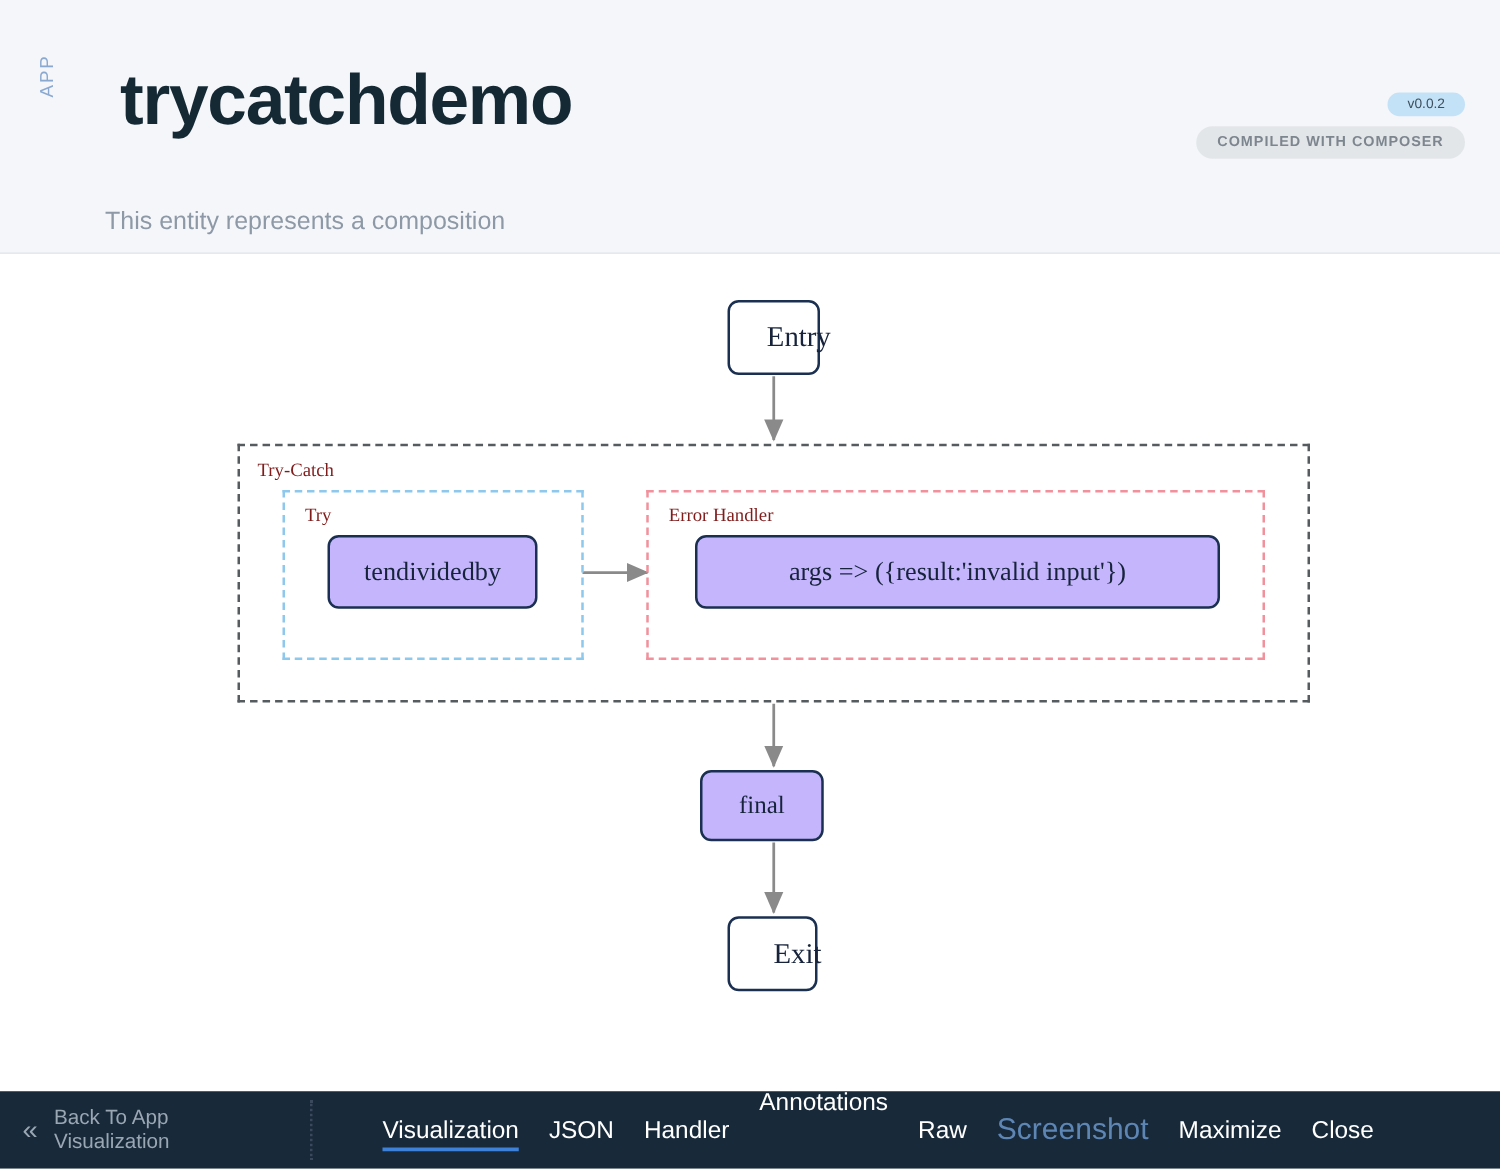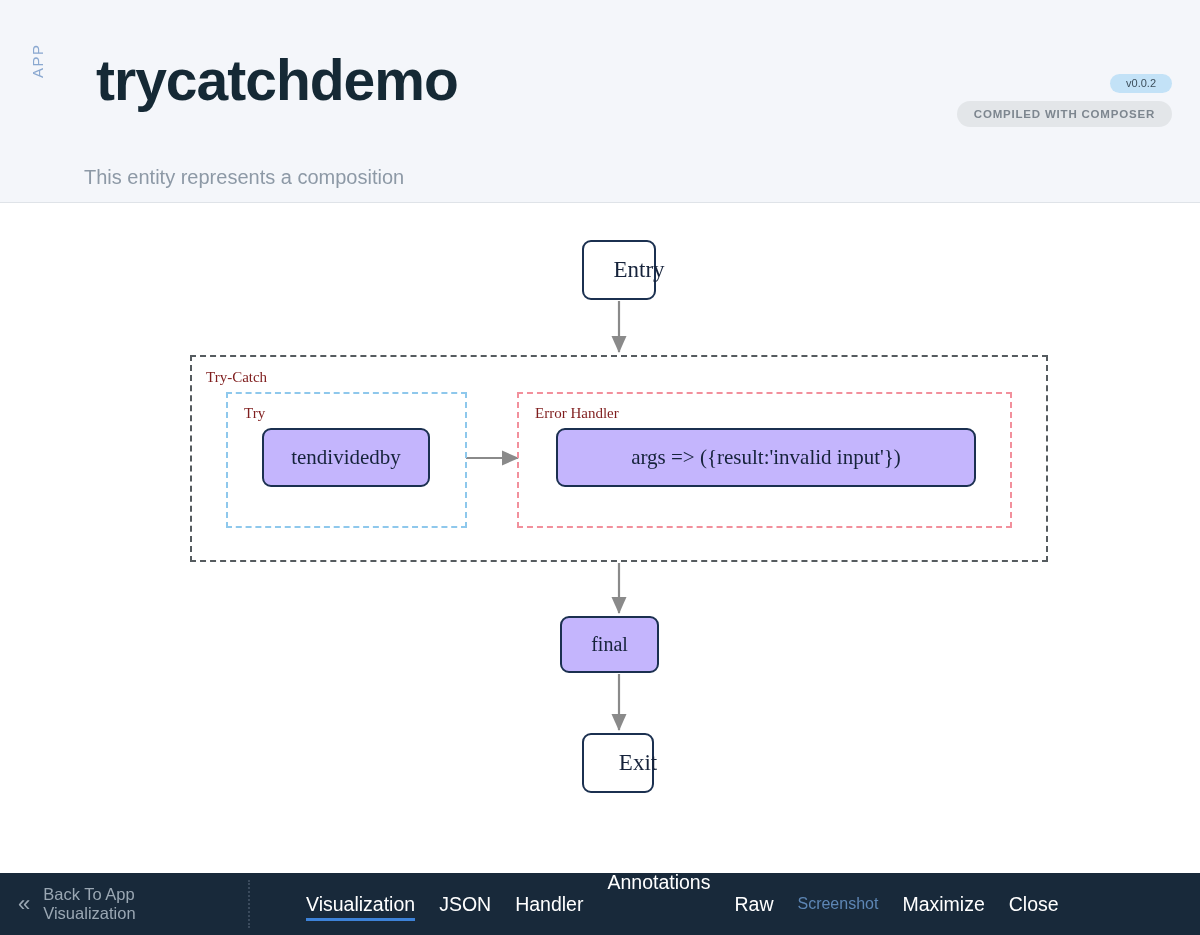--- a/index.html
+++ b/index.html
@@ -173,21 +173,21 @@
       <div style="position: relative; height: 62px; display: flex; align-items: center; cursor: pointer;">
         <span style="font-size: 19.5px; color: rgb(255, 255, 255);">Handler</span>
       </div>
       <div style="position: relative; height: 66px; display: flex; align-items: flex-start; cursor: pointer;">
         <span style="font-size: 19.5px; color: rgb(255, 255, 255);">Annotations</span>
       </div>
       <div style="position: relative; height: 62px; display: flex; align-items: center; cursor: pointer;">
         <span style="font-size: 19.5px; color: rgb(255, 255, 255);">Raw</span>
       </div>
       <div style="position: relative; height: 62px; display: flex; align-items: center; cursor: pointer;">
-        <span style="font-size: 16px; color: rgb(93, 134, 181);">Screenshot</span>
+        <span style="font-size: 24px; color: rgb(93, 134, 181);">Screenshot</span>
       </div>
       <div style="position: relative; height: 62px; display: flex; align-items: center; cursor: pointer;">
         <span style="font-size: 19.5px; color: rgb(255, 255, 255);">Maximize</span>
       </div>
       <div style="position: relative; height: 62px; display: flex; align-items: center; cursor: pointer;">
         <span style="font-size: 19.5px; color: rgb(255, 255, 255);">Close</span>
       </div>
     </div>
 </div>
 

